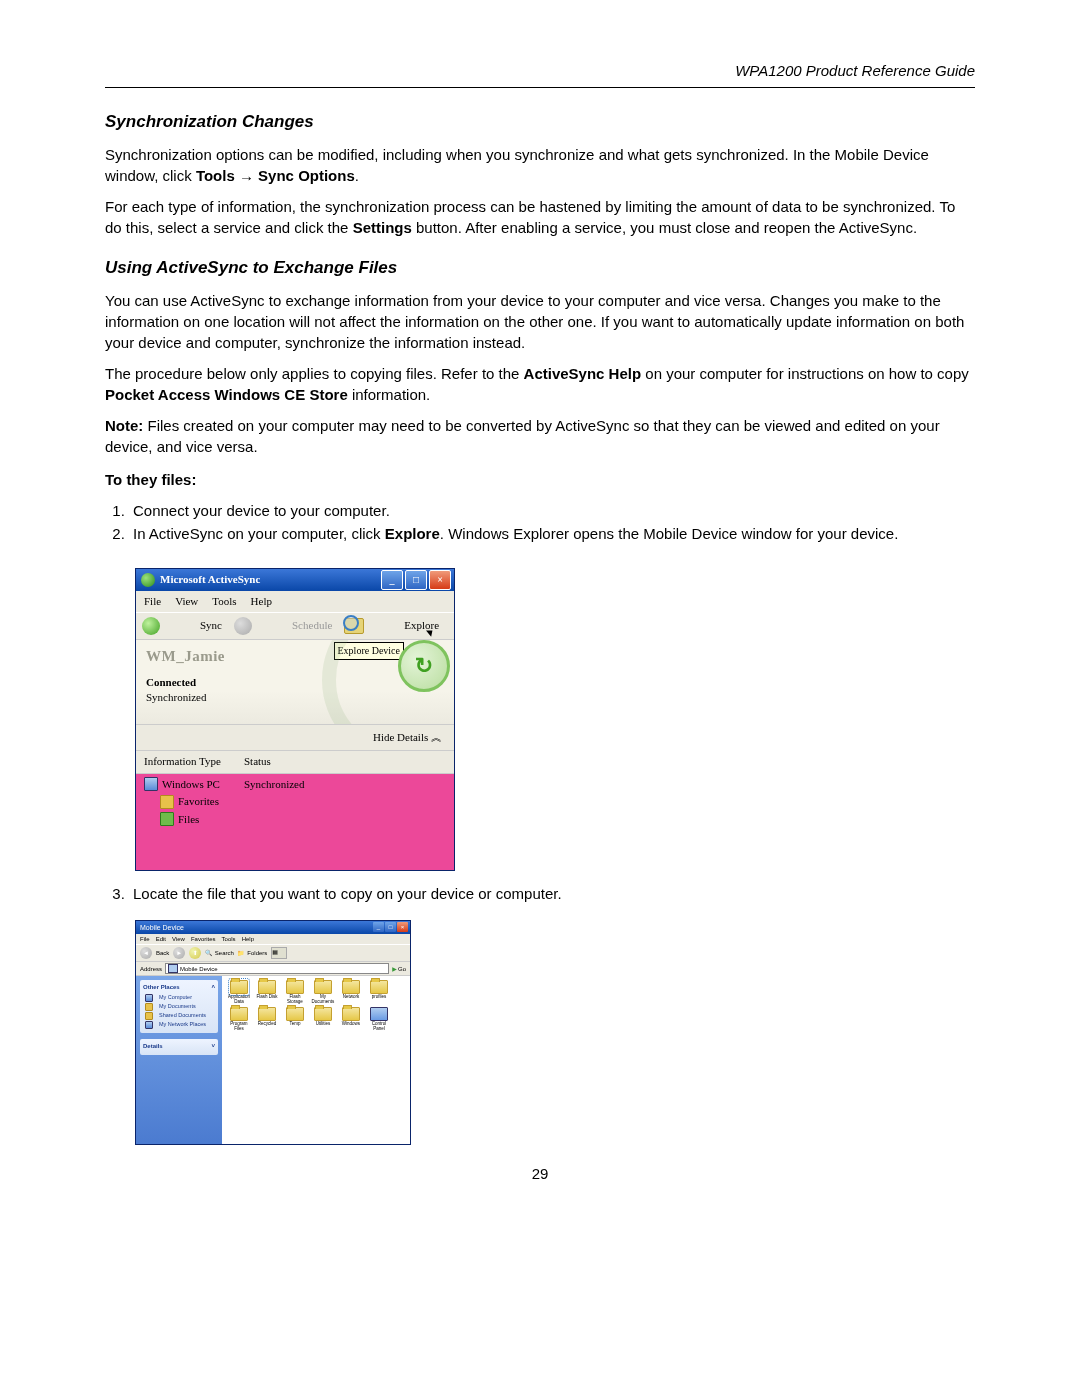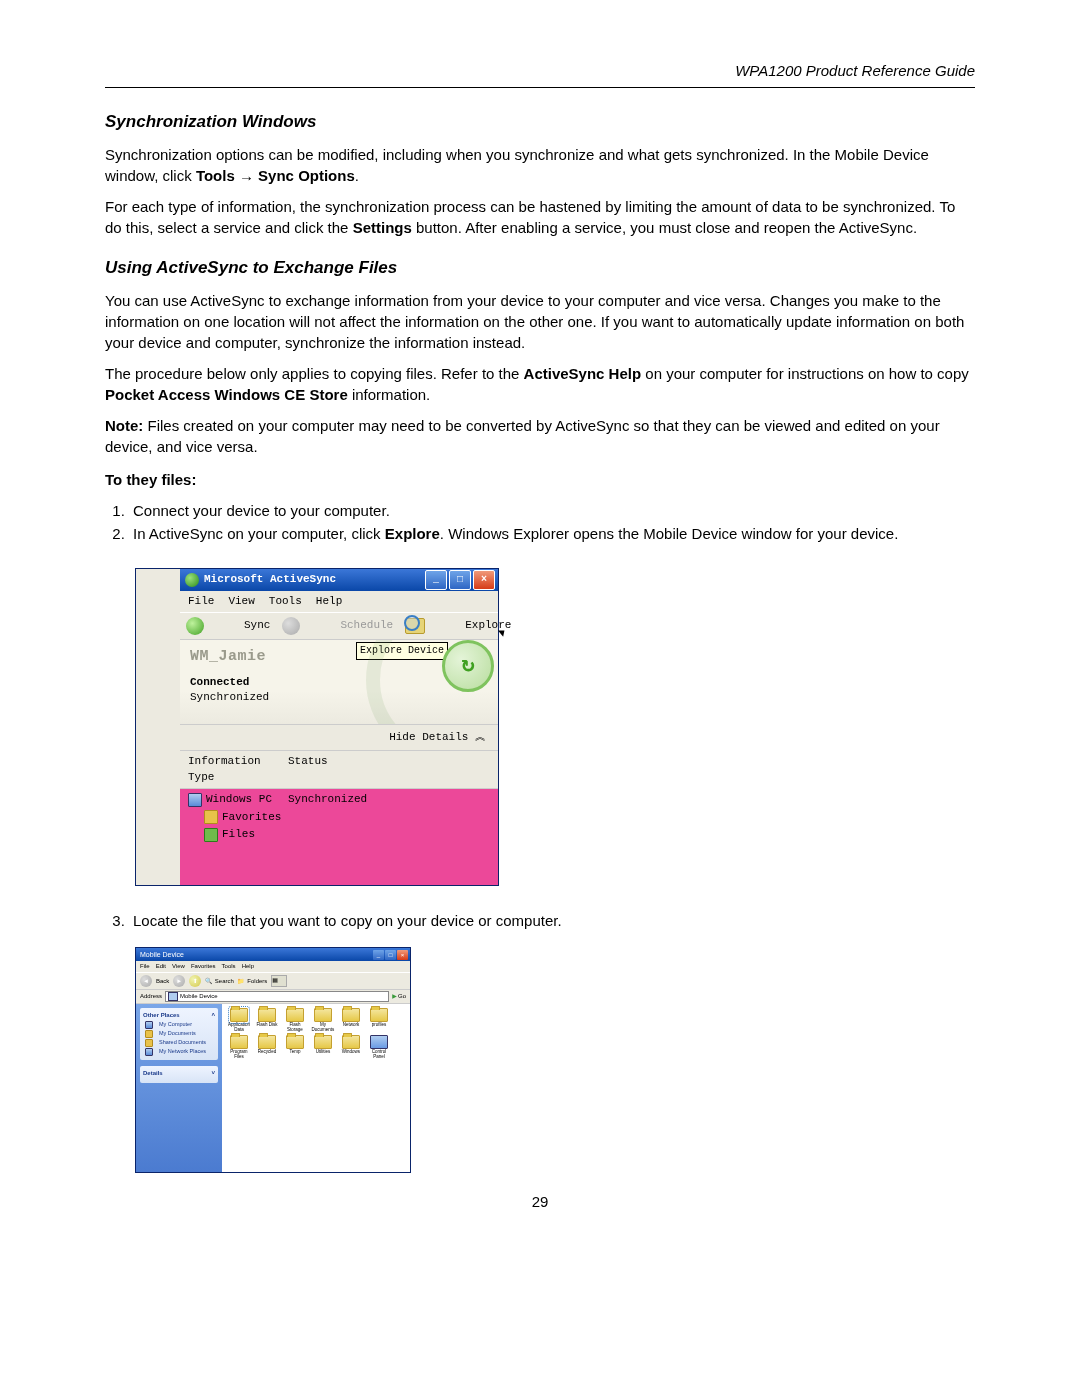--- a/index.html
+++ b/index.html
@@ -36,25 +36,24 @@
   .bold { font-weight: bold; }
   .arrow { font-family: Arial, sans-serif; }
   .sub-heading { font-weight: bold; margin-top: 12px; }
   ol.steps { list-style: decimal; padding-left: 24px; margin: 6px 0; }
   ol.steps li { margin: 2px 0; padding-left: 4px; }
 
   
   .activesync-window {
     width: 318px;
     border: 1px solid #0a246a;
-    margin: 24px 0 24px 30px;
-    font-family: Liberation Mono, monospace;
+    margin: 24px 0 12px 30px;
+    font-family: Liberation Serif, serif;
     font-size: 11px;
     background: #eceae0;
-    padding-left: 44px;
   }
   .as-titlebar {
     height: 22px;
     background: linear-gradient(to bottom, #3b77d8, #0a47a8);
     color: #fff;
     display: flex;
     align-items: center;
     padding: 0 3px 0 5px;
     font-weight: bold;
   }
@@ -298,21 +297,21 @@
     margin-top: 18px;
   }
 </style>
 </head>
 <body>
 
 <div class="page">
 
   <div class="header-guide">WPA1200 Product Reference Guide</div>
 
-  <h2 class="section">Synchronization Windows</h2>
+  <h2 class="section">Synchronization Changes</h2>
 
   <p>
     <span>Synchronization options can be modified, including when you synchronize and what gets synchronized. In the Mobile Device window, click </span><span class="bold">Tools</span><span class="bold arrow"> → </span><span class="bold">Sync Options</span><span>.</span>
   </p>
 
   <p>
     <span>For each type of information, the synchronization process can be hastened by limiting the amount of data to be synchronized. To do this, select a service and click the </span><span class="bold">Settings</span><span> button. After enabling a service, you must close and reopen the ActiveSync.</span>
   </p>
 
   <h2 class="section">Using ActiveSync to Exchange Files</h2>

